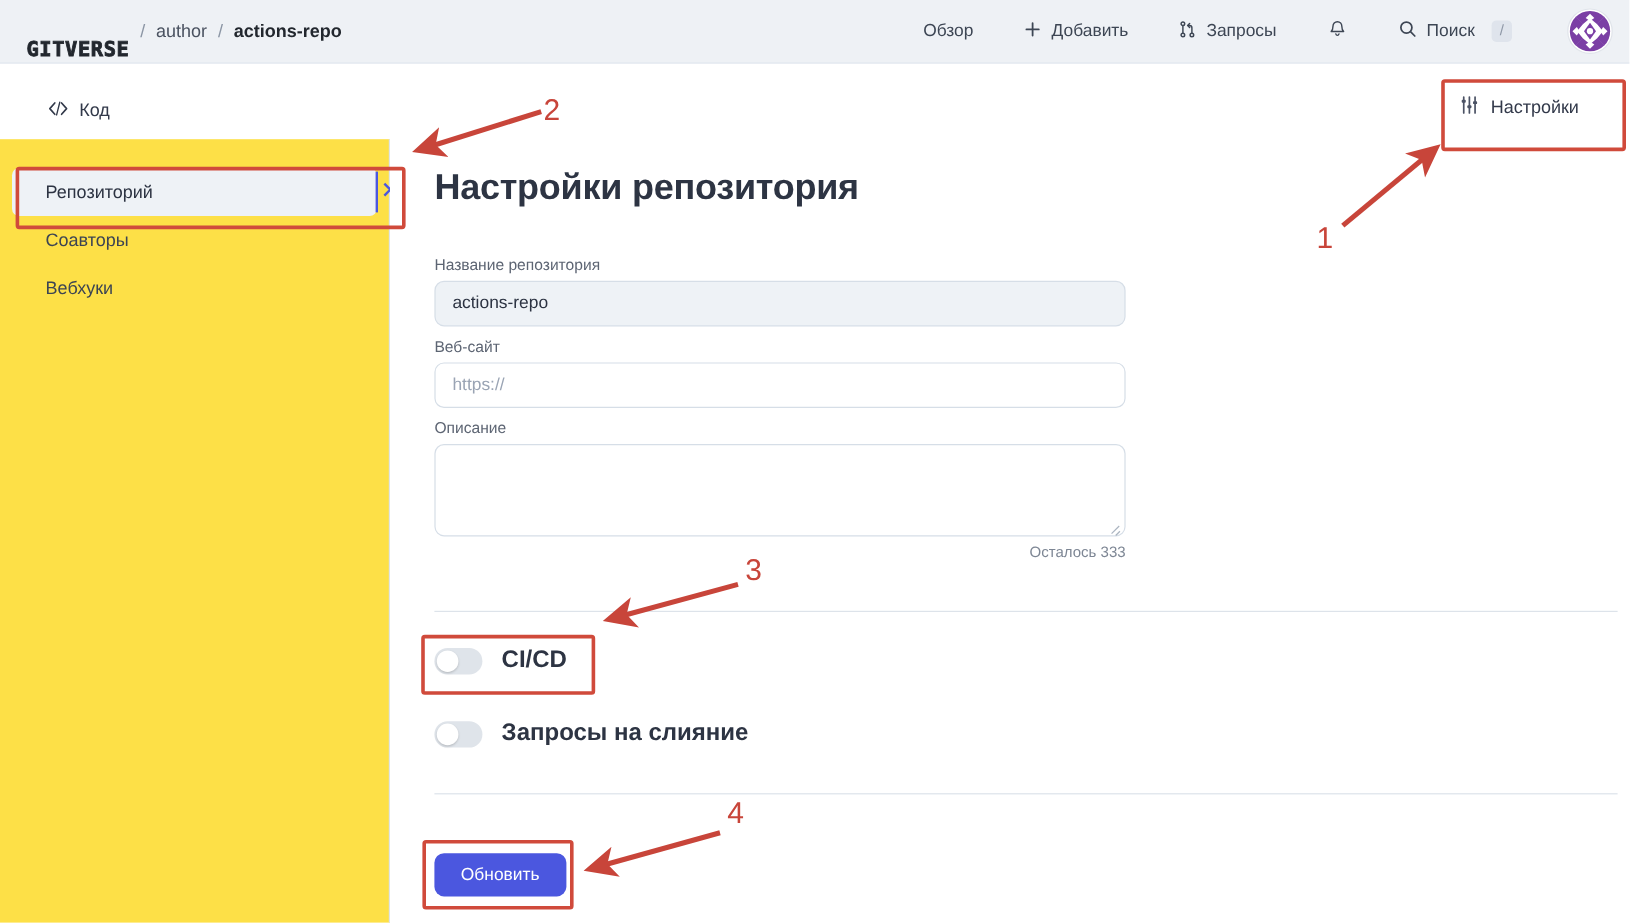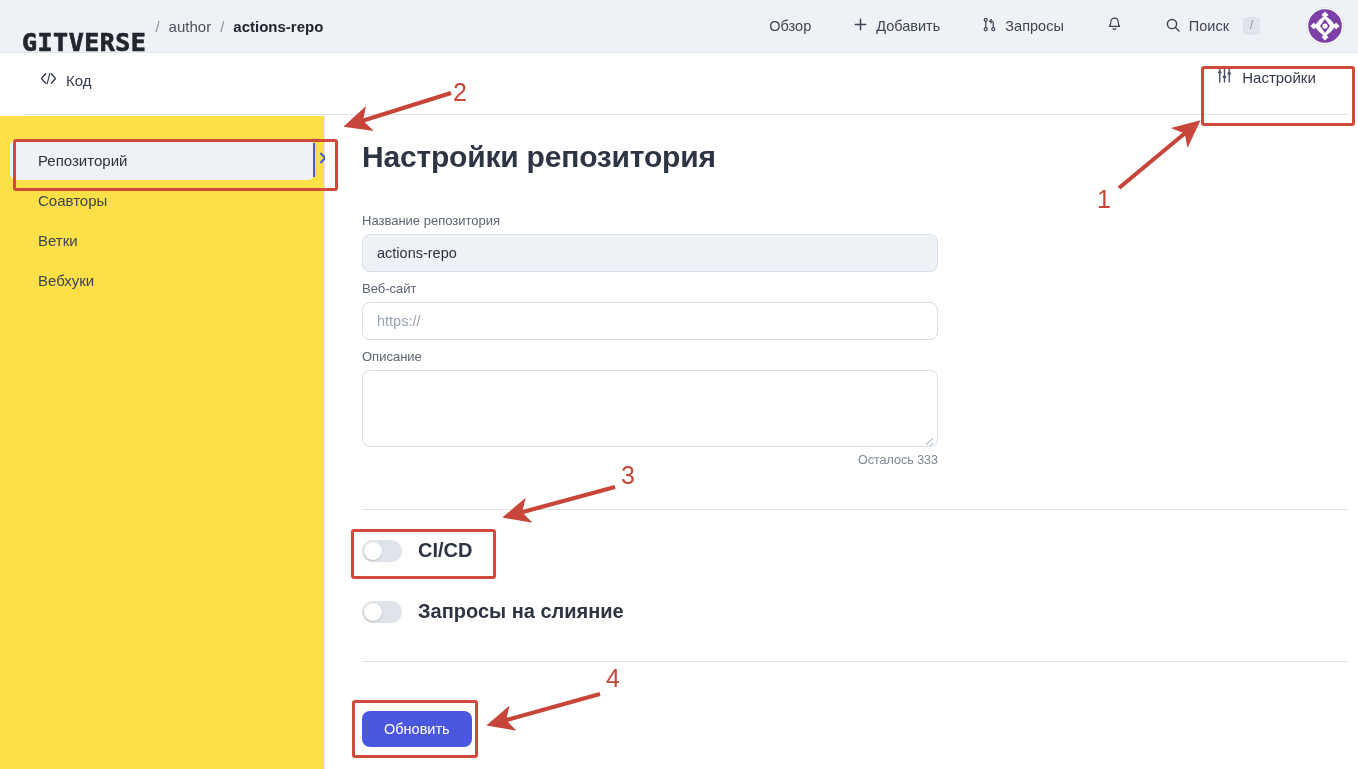--- a/index.html
+++ b/index.html
@@ -15,21 +15,21 @@
   
   .topbar {
     position: absolute; left:0; top:0; width:1358px; height:53px;
     background:#eef1f5;
     border-bottom:1px solid #e2e7ee;
     display:flex; align-items:center;
   }
   .brand-area { display:flex; align-items:center; margin-left:22px; }
   .logo {
     font-family:"DejaVu Sans Mono","Liberation Mono",monospace;
-    font-weight:700; font-size:25px; letter-spacing:0.5px;
+    font-weight:700; font-size:17px; letter-spacing:0.5px;
     color:#22272e;margin-top:32px; -webkit-text-stroke:0.7px #22272e;
   }
   .crumb-sep { color:#8b95a4; font-size:15px; margin:0 9px; }
   .crumb-owner { color:#4a5260; font-size:15px;text-align:center; }
   .crumb-repo { color:#22272e; font-size:15px; font-weight:700; }
 
   .top-nav { margin-left:auto; display:flex; align-items:center; }
   .top-nav-item {
     display:flex; align-items:center; gap:8px;
     color:#3d4654; font-size:14.5px; padding:6px 10px; margin-right:22px;
@@ -42,21 +42,21 @@
     font-size:12.5px; line-height:17px; height:18px; padding:0 4px; margin-left:6px;
   }
   .avatar {
     width:38px; height:38px; border-radius:50%;
     margin-left:14px; margin-right:14px; overflow:hidden; background:#fff;
     border:1px solid #e0e4ea;
   }
 
   
   .tabrow {
-    position:absolute; left:0; top:53px; width:1358px; height:62px;
+    position:absolute; left:0; top:65px; width:1358px; height:62px;
     background:#fff;
   }
   .tabrow-line {
     position:absolute; left:24px; right:10px; bottom:0; height:1px; background:#dde3ea;
   }
   .tab-code {
     position:absolute; left:40px; top:18px;
     display:flex; align-items:center; gap:9px;
     color:#32394a; font-size:15px; cursor:pointer;
   }
@@ -293,23 +293,20 @@
     <div class="side-item active">
       <span>Репозиторий</span>
       <span class="side-accent"></span>
       <span class="side-chevron"></span>
     </div>
     <div style="height:0px"></div>
     <div class="side-item">
       <span>Соавторы</span>
     </div>
     <div class="side-item">
-      <span>Ветки</span>
-    </div>
-    <div class="side-item">
       <span>Вебхуки</span>
     </div>
   </div>
 
   <div class="main">
 
     <div class="page-title">Настройки репозитория</div>
 
     <div class="form">
 

